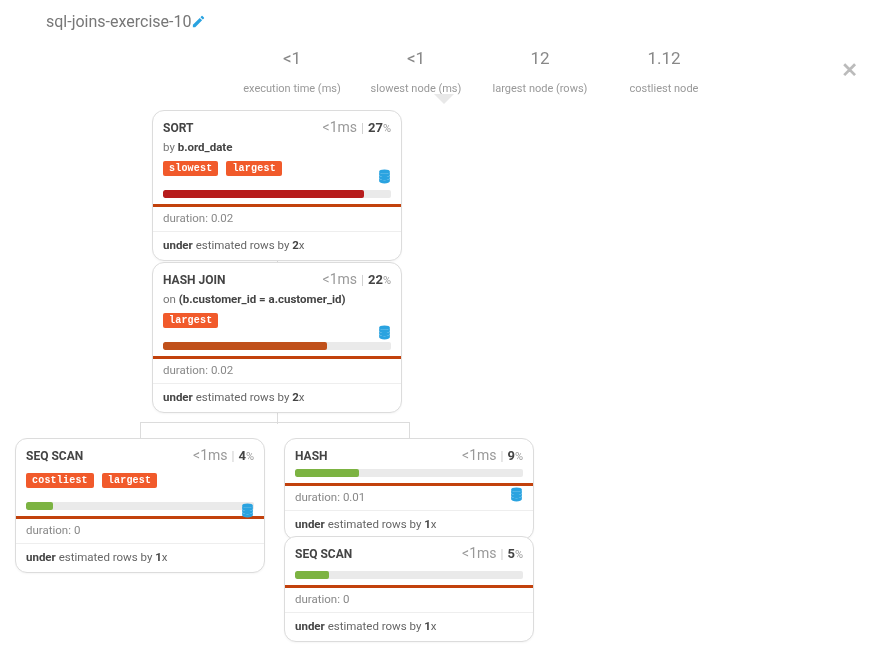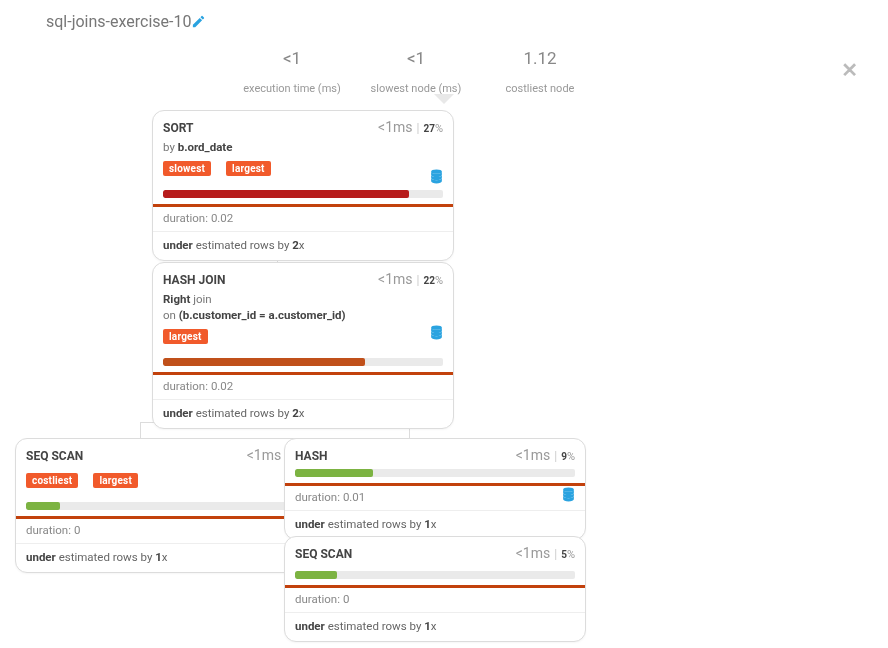--- a/index.html
+++ b/index.html
@@ -62,44 +62,44 @@
 
   .canvas {
     position: absolute;
     top: 104px;
     left: 0;
     right: 0;
     bottom: 0;
   }
   .node {
     position: absolute;
-    width: 302px;
+    width: 250px;
     background: #fff;
     border: 1px solid #dcdcdc;
     border-radius: 12px;
     box-shadow: 0 1px 2px rgba(0,0,0,0.04);
     font-size: 12px;
   }
   .node-hdr {
     display: flex;
     align-items: baseline;
     padding: 8px 10px 4px 10px;
   }
   .node-name { font-weight: 700; color: #444; flex: 0 0 auto; }
   .node-hdr-spacer { flex: 1; }
   .node-time { color: #999; font-size: 14px; }
   .node-sep { color: #ccc; margin: 0 4px; }
-  .node-pct { color: #444; font-weight: 700; font-size: 10px; }
+  .node-pct { color: #444; font-weight: 700; font-size: 13px; }
   .node-pct-unit { color: #999; font-weight: 400; font-size: 11px; }
 
   .node-body { padding: 0 10px 8px 10px; color: #777; position: relative; }
   .node-body .sub { font-size: 11.5px; line-height: 1.4; }
   .node-body b, .estrow b { color: #444; font-weight: 700; }
 
-  .tags { margin-top: 6px; display: flex; gap: 15px; }
+  .tags { margin-top: 6px; display: flex; gap: 8px; font-family: Liberation Mono, monospace; }
   .tag {
     background: #f15a2b;
     color: #fff;
     font-size: 10px;
     font-weight: 700;
     padding: 2px 6px;
     border-radius: 2px;
     letter-spacing: .2px;
   }
 
@@ -156,20 +156,24 @@
 <div class="stats-bar">
   <div class="stat">
     <div class="stat-val">&lt;1</div>
     <div class="stat-lbl">execution time (ms)</div>
   </div>
   <div class="stat">
     <div class="stat-val">&lt;1</div>
     <div class="stat-lbl">slowest node (ms)</div>
   </div>
   <div class="stat">
+    <div class="stat-val">12</div>
+    <div class="stat-lbl">largest node (rows)</div>
+  </div>
+  <div class="stat">
     <div class="stat-val">1.12</div>
     <div class="stat-lbl">costliest node</div>
   </div>
 </div>
 <span class="close-x">✕</span>
 <div class="caret-down"></div>
 
 <div class="canvas">
 
   <div class="conn" style="top:142px; left:277px; width:1px; height:16px;"></div>
@@ -213,21 +217,20 @@
   <div class="node" style="top:158px; left:152px;">
     <div class="node-hdr">
       <span class="node-name">HASH JOIN</span>
       <span class="node-hdr-spacer"></span>
       <span class="node-time">&lt;1ms</span>
       <span class="node-sep">|</span>
       <span class="node-pct">22</span>
       <span class="node-pct-unit"> %</span>
     </div>
     <div class="node-body">
-      <div class="sub"><b>Right</b><span> join</span></div>
       <div class="sub"><span>on </span><b>(b.customer_id = a.customer_id)</b></div>
       <div class="tags">
         <span class="tag">largest</span>
       </div>
       <span class="db-icon" style="top:34px">
         <svg viewBox="0 0 24 28" fill="currentColor">
             <ellipse cx="12" cy="5" rx="10" ry="4"></ellipse>
             <path d="M2 5v6c0 2.2 4.5 4 10 4s10-1.8 10-4V5c0 2.2-4.5 4-10 4S2 7.2 2 5z"></path>
             <path d="M2 11v6c0 2.2 4.5 4 10 4s10-1.8 10-4v-6c0 2.2-4.5 4-10 4S2 13.2 2 11z"></path>
             <path d="M2 17v6c0 2.2 4.5 4 10 4s10-1.8 10-4v-6c0 2.2-4.5 4-10 4S2 19.2 2 17z"></path>

